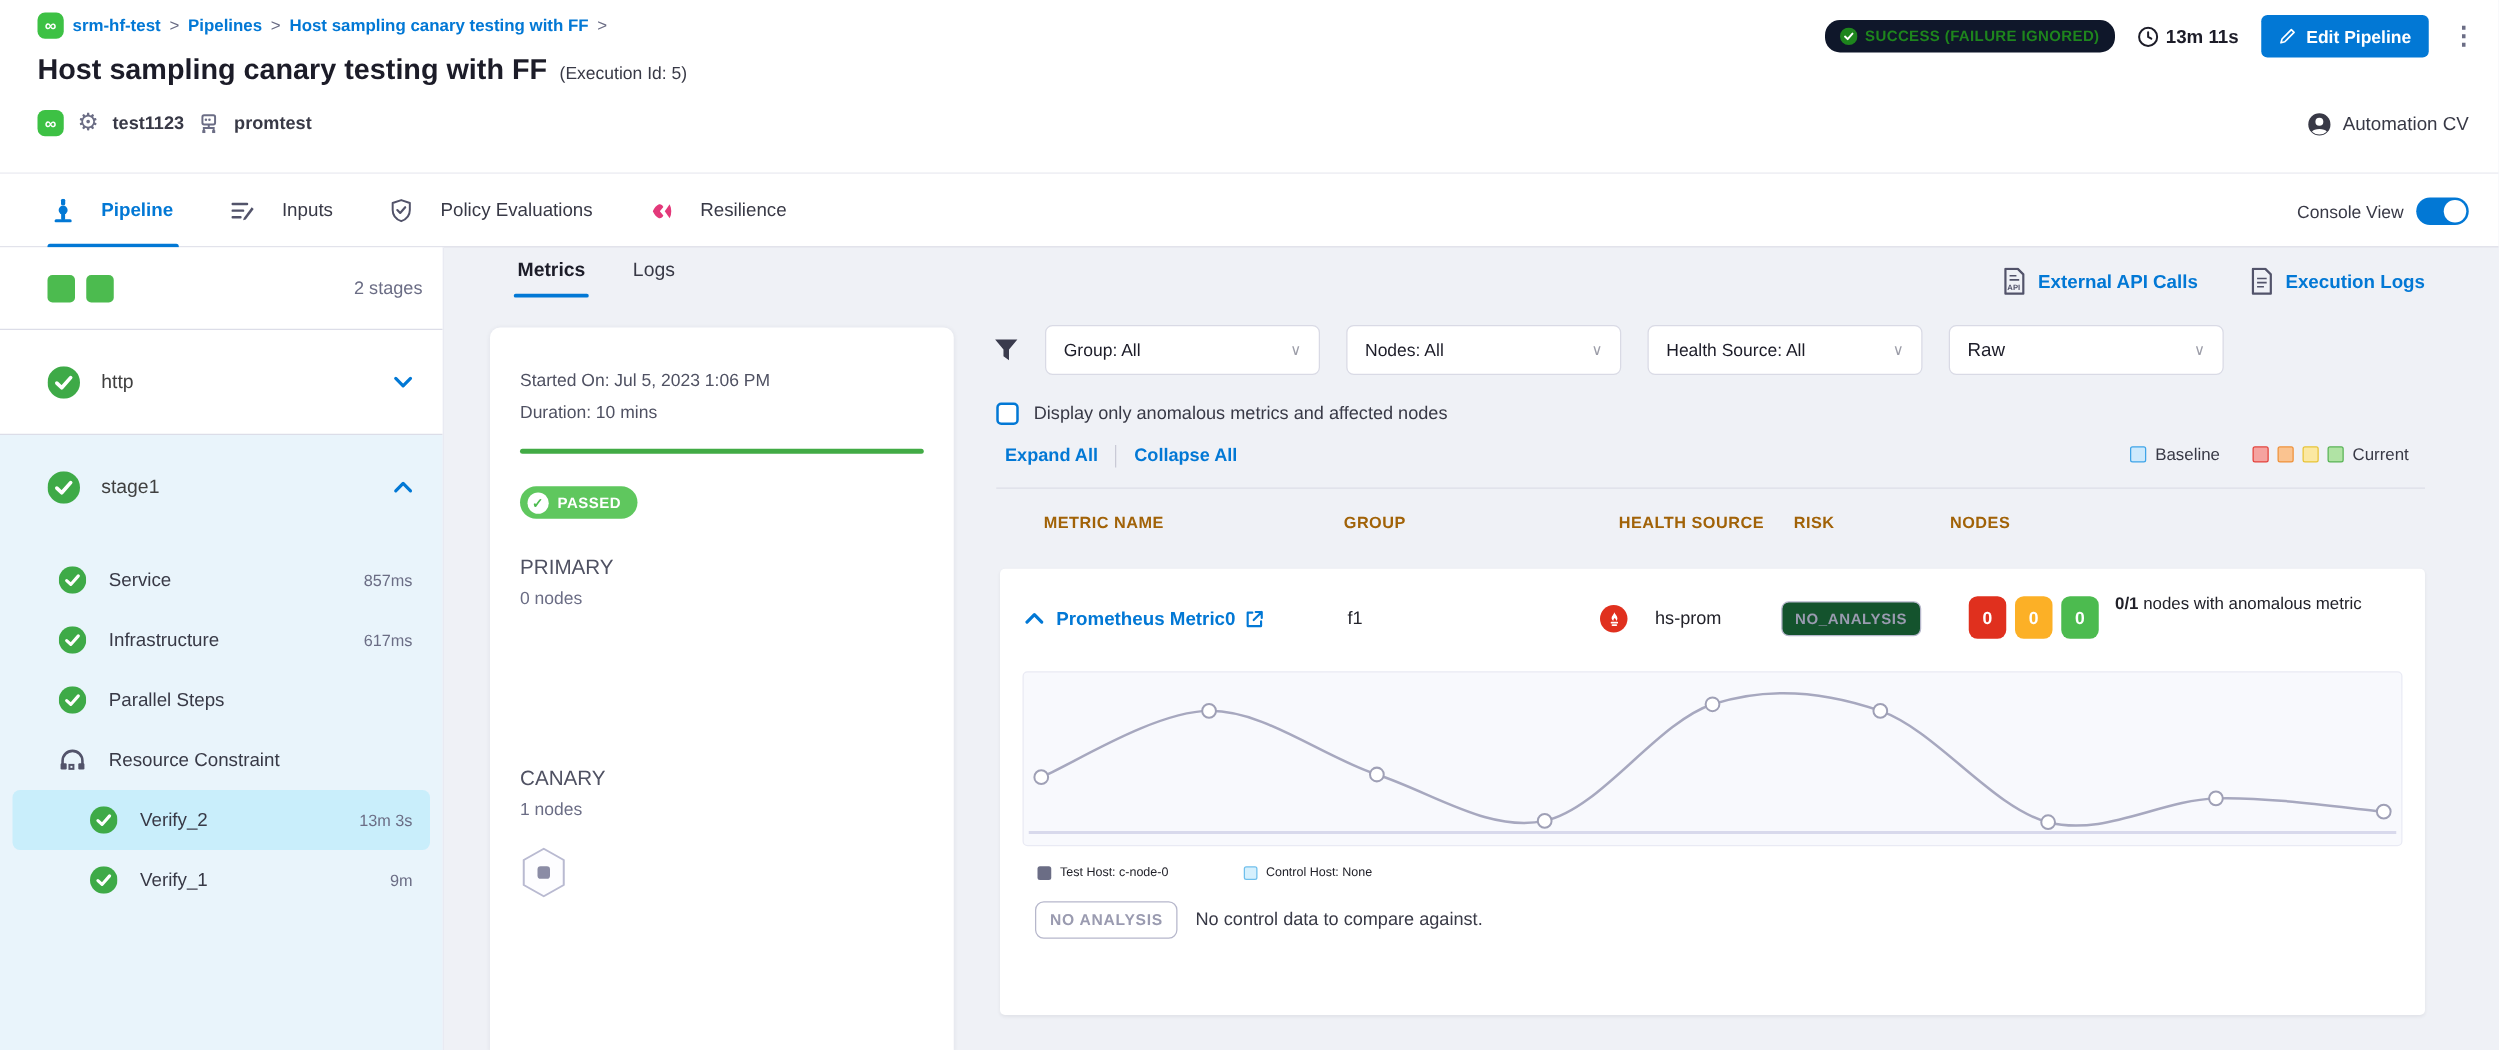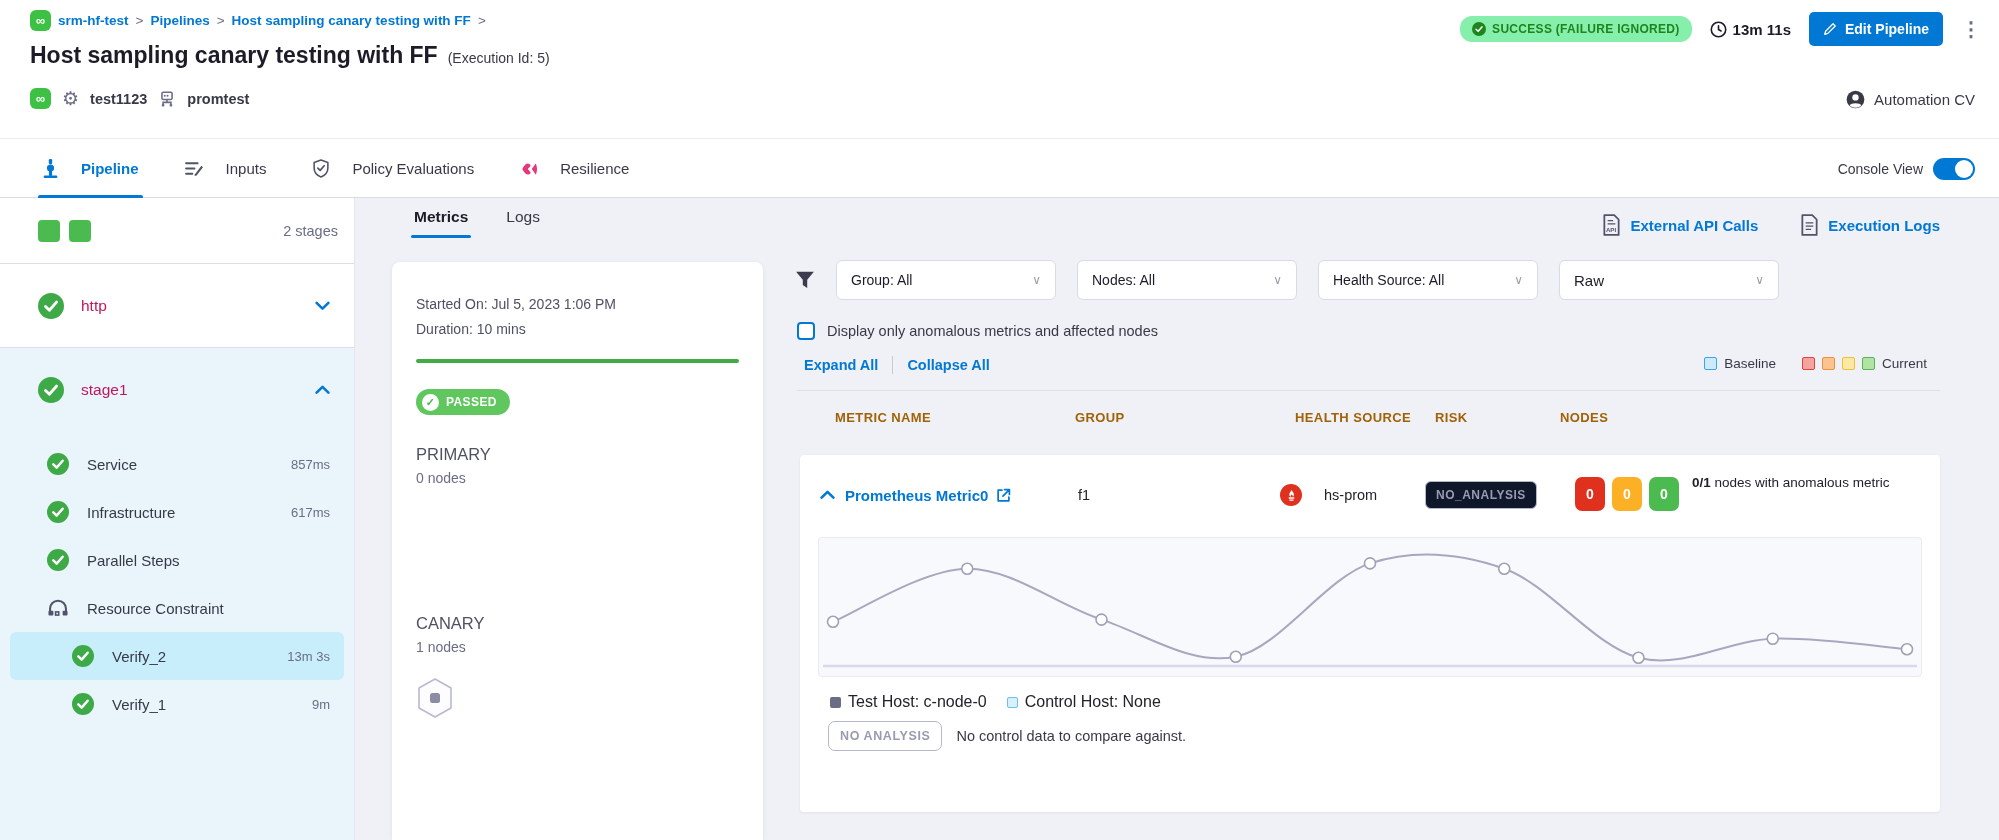--- a/index.html
+++ b/index.html
@@ -20,21 +20,21 @@
   .crumb-sep { color:#6b6d85; font-weight:400; }
   .hex-logo { width:21px; height:21px; background:#3dc144; border-radius:6px; color:#fff;
     display:flex; align-items:center; justify-content:center; font-size:13px; font-weight:700; }
   .page-title { left:30px; top:42px; gap:10px; align-items:baseline; }
   .page-title h1 { font-size:23px; font-weight:700; color:#1c1c28; }
   .exec-id { font-size:14px; color:#383946; }
   .meta-row { left:30px; top:88px; gap:11px; }
   .meta-text { font-size:14.5px; font-weight:600; color:#383946; }
   .gear { color:#6b6d85; font-size:19px; line-height:1; }
   .header-right { top:12px; right:24px; gap:18px; }
-  .status-badge { background:#86efac; color:#1e851d; border-radius:12px; height:26px;
+  .status-badge { background:#0f172a; color:#1e851d; border-radius:12px; height:26px;
     padding:0 12px; gap:6px; font-size:12px; font-weight:700; letter-spacing:.3px; display:flex; align-items:center;}
   .duration-chip { gap:6px; font-size:15px; font-weight:600; color:#1c1c28; display:flex; align-items:center;}
   .edit-btn { background:#0278d5; color:#fff; border:none; border-radius:5px; height:34px;
     padding:0 14px; font-size:14px; font-weight:600; display:flex; align-items:center; gap:8px;
     font-family:"Liberation Sans",sans-serif; cursor:pointer; }
   .kebab { color:#6b6d85; font-size:20px; font-weight:700; letter-spacing:0; line-height:.45; text-align:center; width:14px;}
   .user-chip { right:24px; top:90px; gap:9px; font-size:15px; color:#383946; }
 
   
   .tabbar { left:0; top:138px; width:1999px; height:60px; background:#fff;
@@ -52,21 +52,21 @@
   
   .sidebar { left:0; top:198px; width:355px; height:642px; background:#fbfcfe; border-right:1px solid #e4e5ee;}
   .sb-header { left:0; top:0; width:100%; height:66px; background:#fff; border-bottom:1px solid #dcdde8;
     padding:0 16px 0 38px; justify-content:space-between;}
   .sb-squares { gap:9px; }
   .sb-square { width:22px; height:22px; background:#4cbb4f; border-radius:4px; }
   .stage-count { font-size:14.5px; color:#6b6d85; }
   .sb-stage { left:0; width:100%; height:84px; padding:0 24px 0 38px; justify-content:space-between; }
   .sb-stage-http { top:66px; background:#fff; border-bottom:1px solid #dcdde8; }
   .sb-stage-stage1 { top:150px; background:#e9f4fb; }
-  .sb-stage .lbl { font-size:15.5px; color:#be185d; font-weight:400; }
+  .sb-stage .lbl { font-size:15.5px; color:#404040; font-weight:400; }
   .sb-stage .left-grp { gap:17px; }
   .sb-steps { left:0; top:234px; width:100%; height:526px; background:#e9f4fb; padding-top:8px; }
   .step-row { height:48px; padding:0 24px 0 47px; justify-content:space-between; }
   .step-row .left-grp { gap:18px; }
   .step-row .lbl { font-size:15px; color:#383946; }
   .step-row .dur { font-size:13px; color:#6b6d85; }
   .step-sub { margin:0 10px; padding:0 14px 0 62px; border-radius:6px; }
   .step-sub.selected { background:#c9eefb; }
   .check-ic { width:22px; height:22px; flex:0 0 auto; }
   .check-lg { width:26px; height:26px; flex:0 0 auto; }
@@ -121,31 +121,31 @@
   .metric-card { left:37px; top:257px; width:1140px; height:357px; background:#fff; border-radius:4px;
     box-shadow:0 1px 3px rgba(40,41,61,.07); }
   .metric-row { left:0; top:22px; width:100%; height:36px; }
   .mr-item { position:absolute; display:flex; align-items:center; top:0; height:36px; }
   .metric-name { gap:8px; font-size:15px; font-weight:600; color:#0278d5; cursor:pointer; }
   .metric-group { font-size:14.5px; color:#22222a; }
   .hs-chip { gap:22px; font-size:14.5px; color:#22222a; }
   .prom-ic { width:22px; height:22px; background:#e0301e; border-radius:50%; display:flex;
     align-items:center; justify-content:center; }
   .risk-badge { border:1.6px solid #b6b7cb; color:#9a9bb0; border-radius:6px; font-size:12px;
-    font-weight:700; letter-spacing:.5px; padding:6px 10px; background:#0f172a; }
+    font-weight:700; letter-spacing:.5px; padding:6px 10px; background:#14532d; }
   .node-badge { width:30px; height:34px; border-radius:7px; color:#fff; font-size:14px; font-weight:700;
     display:flex; align-items:center; justify-content:center; }
   .nb-red { background:#e0301e; }
   .nb-yellow { background:#fcb026; }
   .nb-green { background:#4cbb4f; }
   .nodes-summary { font-size:13.5px; color:#22222a; line-height:1.45; display:block; width:250px; }
   .nodes-summary b { font-weight:700; }
   .chart-box { position:absolute; left:18px; top:82px; width:1104px; height:140px; background:#f8f9fd;
     border:1px solid #e9eaf4; border-radius:4px; }
-  .chart-legend { position:absolute; left:30px; top:238px; gap:20px; display:flex; font-size:16px; color:#22222a;}
+  .chart-legend { position:absolute; left:30px; top:238px; gap:60px; display:flex; font-size:10px; color:#22222a;}
   .cl-sq { width:11px; height:11px; border-radius:2px; }
   .cl-test { background:#6b6d85; }
   .cl-control { background:#d6f0fd; border:1.5px solid #6fbfec; }
   .noanalysis-row { position:absolute; left:28px; top:266px; gap:14px; display:flex; align-items:center;}
   .noanalysis-badge { border:1.6px solid #b6b7cb; color:#9a9bb0; border-radius:7px; font-size:12.5px;
     font-weight:700; letter-spacing:.6px; padding:7px 11px; background:#fff; }
   .noanalysis-text { font-size:14.5px; color:#383946; }
   svg { display:block; }
 </style>
 </head>

